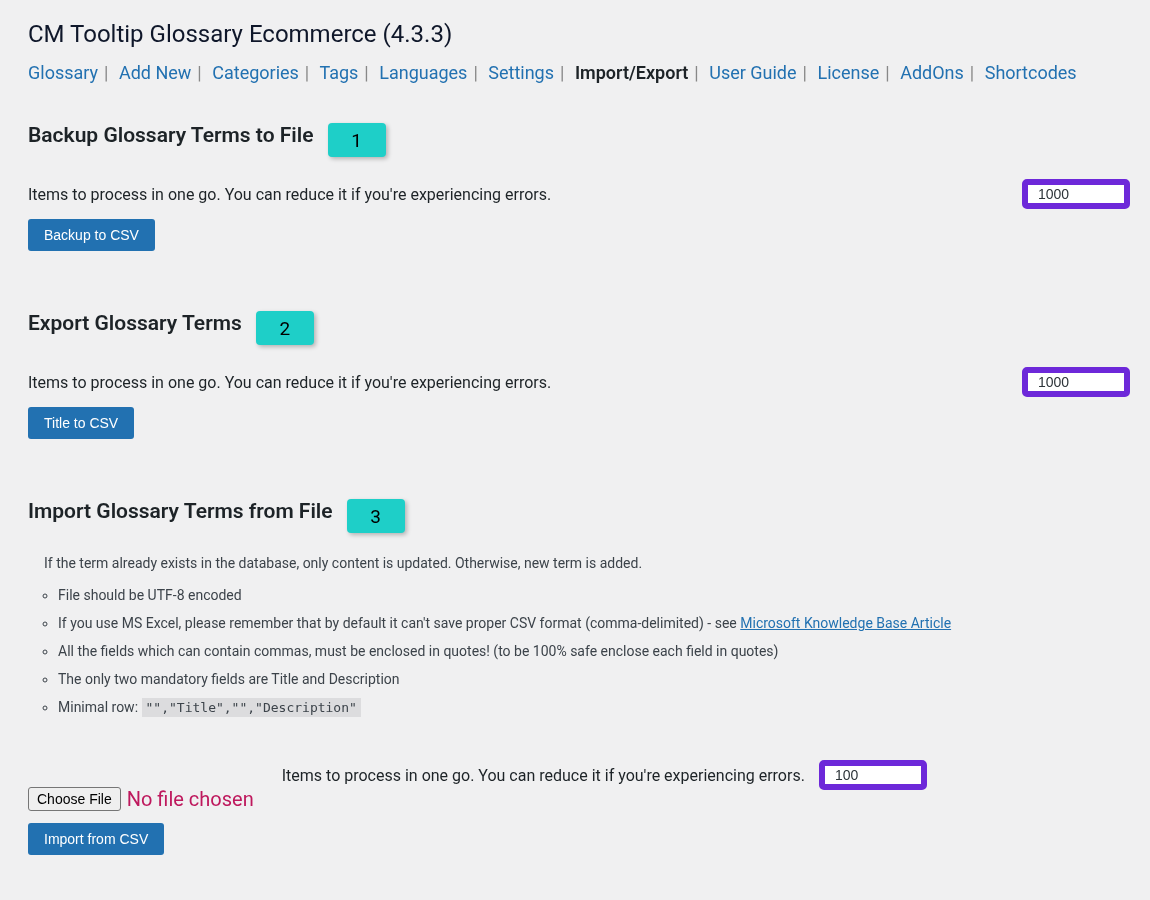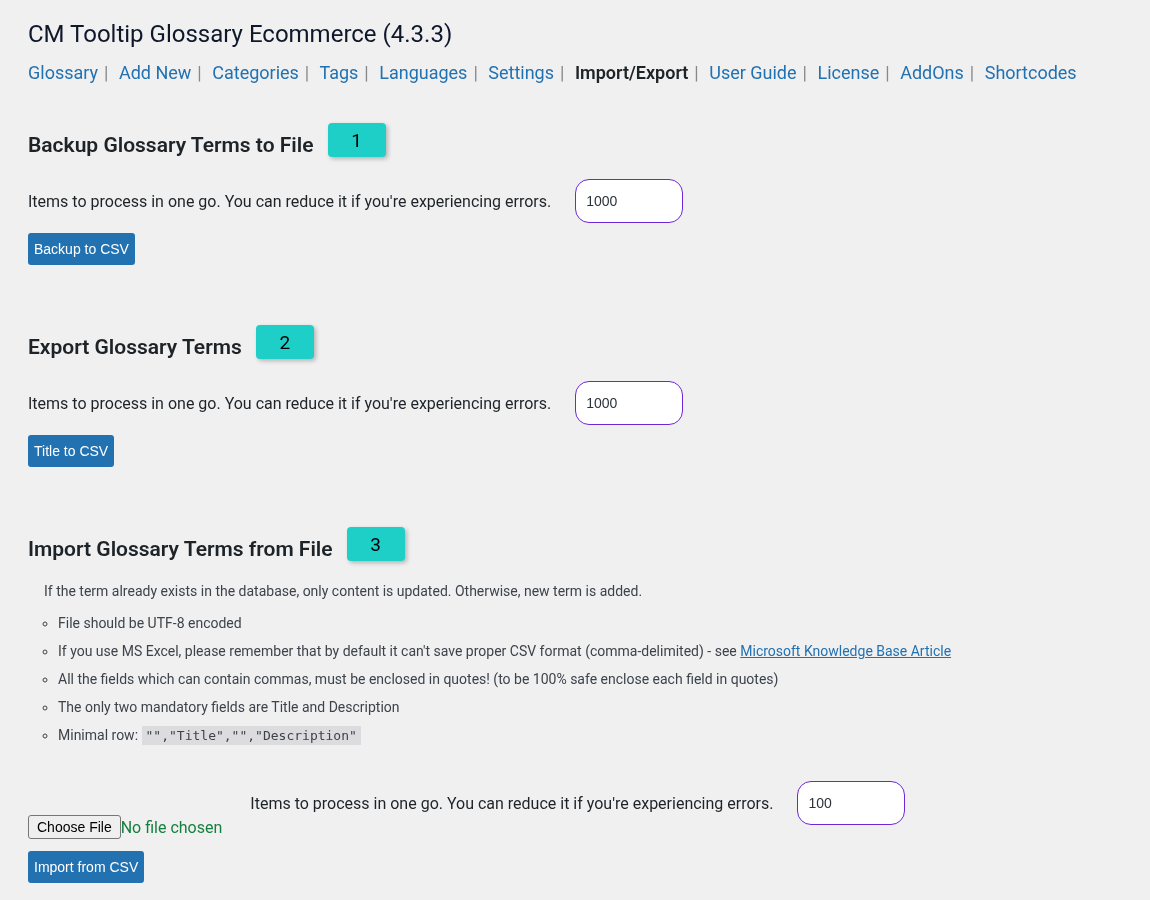--- a/index.html
+++ b/index.html
@@ -2,36 +2,36 @@
 <html><head>
 <meta charset="utf-8">
 <style>
   html,body{margin:0;padding:0;background:#f0f0f1;font-family:-apple-system,BlinkMacSystemFont,"Segoe UI",Roboto,Oxygen,Ubuntu,sans-serif;color:#1d2327;width:1150px;}
   .wrap{padding:10px 20px 40px 28px;}
   h1{font-size:24px;font-weight:400;margin:10px 0 14px;color:#0f172a;}
   .tabs{font-size:18px;color:#646970;margin:4px 0 40px;}
   .tabs a{color:#2271b1;text-decoration:none;}
   .tabs .sep{color:#888;margin:0 6px;}
   .tabs .current{color:#1d2327;font-weight:600;}
-  h2{font-size:21px;font-weight:600;margin:0 0 22px;color:#1d2327;display:flex;align-items:flex-end;}
+  h2{font-size:21px;font-weight:600;margin:0 0 22px;color:#1d2327;display:flex;align-items:flex-start;}
   .section{margin-bottom:60px;}
   .badge{display:inline-flex;align-items:center;justify-content:center;min-width:34px;height:34px;padding:0 12px;background:#1ecfc8;color:#000;font-size:19px;font-weight:400;border-radius:4px;margin-left:14px;box-shadow:2px 2px 4px rgba(0,0,0,0.25);}
-  .row-inline{display:flex;align-items:center;gap:24px;margin-bottom:10px;}
-  input[type=text]{font-size:14px;padding:4px 10px;height:44px;box-sizing:border-box;border:1px solid #6d28d9;border-radius:14px;background:#fff;color:#2c3338;width:108px;}
-  .btn{display:inline-block;background:#2271b1;color:#fff;border:none;font-size:14px;padding:8px 6px;border-radius:3px;cursor:pointer;}
+  .row-inline{display:flex;align-items:center;gap:14px;margin-bottom:10px;justify-content:space-between;}
+  input[type=text]{font-size:14px;padding:4px 10px;height:30px;box-sizing:border-box;border:6px solid #6d28d9;border-radius:5px;background:#fff;color:#2c3338;width:108px;}
+  .btn{display:inline-block;background:#2271b1;color:#fff;border:none;font-size:14px;padding:8px 16px;border-radius:3px;cursor:pointer;}
   p{font-size:14px;color:#3c434a;margin:0 16px 16px;}
   .strong{font-weight:600;}
   ul{margin:0 0 24px 0;padding-left:30px;}
   li{font-size:14px;color:#3c434a;margin:0 0 12px;list-style-type:circle;}
   a.kb{color:#2271b1;text-decoration:underline;}
   code{background:#dcdcde;padding:2px 4px;font-family:Consolas,Menlo,monospace;font-size:13px;}
   .file-row{display:flex;align-items:center;gap:28px;flex-wrap:wrap;margin-bottom:12px;}
-  .file-chooser{display:flex;align-items:center;margin-top:48px;}
+  .file-chooser{display:flex;align-items:center;gap:6px;margin-top:48px;}
   .choose-btn{background:#efefef;border:1px solid #767676;border-radius:3px;font-size:14px;padding:3px 8px;cursor:pointer;}
-  .file-label{font-size:16px;color:#15803d;}
+  .file-label{font-size:20px;color:#be185d;}
 </style>
 </head>
 <body>
 
 <div class="wrap">
   <h1>CM Tooltip Glossary Ecommerce (4.3.3)</h1>
 
   <div class="tabs">
     <a href="#">Glossary</a><span class="sep">|</span>
     <a href="#">Add New</a><span class="sep">|</span>

